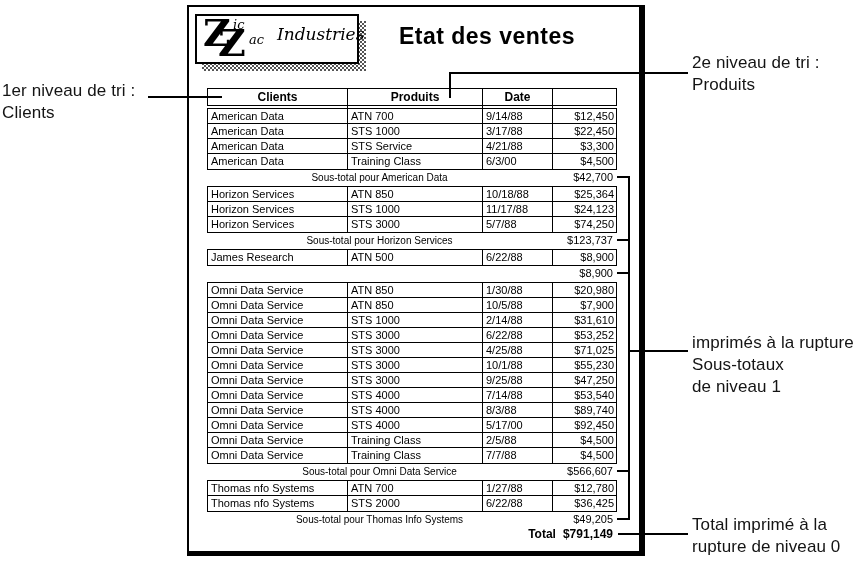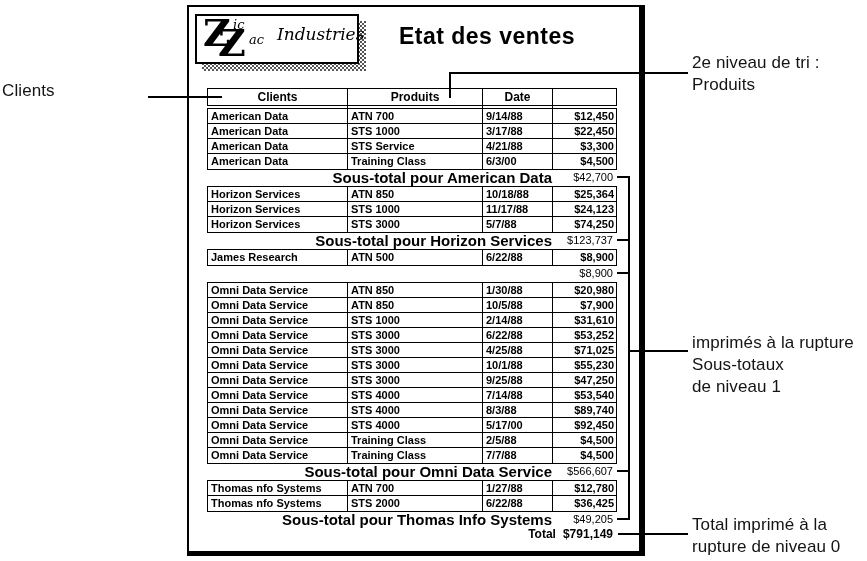--- a/index.html
+++ b/index.html
@@ -42,39 +42,40 @@
   .table-wrap{position:absolute;left:18px;top:81px;width:410px;}
   .grid-row{display:grid;grid-template-columns:140px 135px 70px 65px;box-sizing:border-box;}
   .header-row{
     border:1px solid #000;height:18px;font-weight:bold;font-size:12px;
   }
   .header-row .hcell{
     text-align:center;line-height:16px;border-right:1px solid #000;overflow:hidden;
   }
   .header-row .hcell:last-child{border-right:none;margin-top:27px;}
   .group{border:1px solid #000;margin-top:2px;background:#fff;}
-  .row{height:15px;border-bottom:1px solid #000;font-weight:bold;}
+  .row{height:15px;border-bottom:1px solid #000;}
   .group .row:last-child{border-bottom:none;}
   .cell{
     font-size:11px;line-height:14px;padding:0 3px;white-space:nowrap;overflow:hidden;
     border-right:1px solid #000;
   }
   .cell:last-child{border-right:none;text-align:right;padding-right:4px;}
   .subtotal{display:flex;height:14px;align-items:center;}
-  .st-label{flex:0 0 345px;text-align:right;font-weight:bold;font-size:15px;white-space:nowrap;}
+  .st-label{flex:0 0 345px;text-align:center;font-weight:normal;font-size:10px;white-space:nowrap;}
   .st-amount{flex:1;text-align:right;font-size:11px;padding-right:4px;white-space:nowrap;}
   .total-row{
     display:flex;justify-content:flex-end;align-items:center;height:16px;
     font-weight:bold;font-size:12px;padding-right:4px;gap:7px;
   }
 </style>
 </head>
 <body>
 
 <div class="callout" style="left:2px;top:80px;">
+  <div>1er niveau de tri :</div>
   <div>Clients</div>
 </div>
 <div class="callout" style="left:692px;top:52px;">
   <div>2e niveau de tri :</div>
   <div>Produits</div>
 </div>
 <div class="callout" style="left:692px;top:332px;">
   <div>imprimés à la rupture</div>
   <div>Sous-totaux</div>
   <div>de niveau 1</div>

